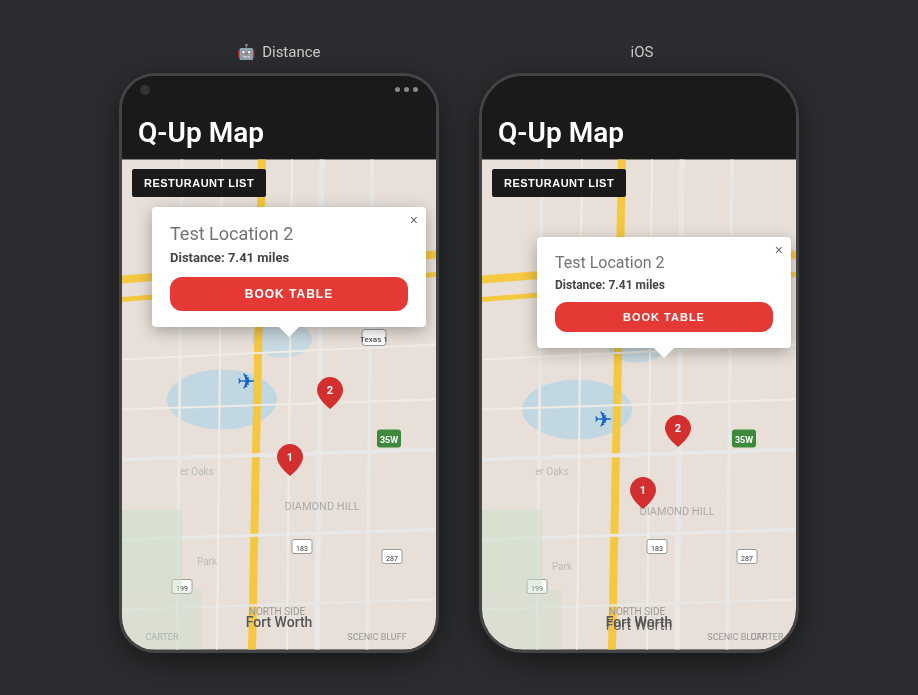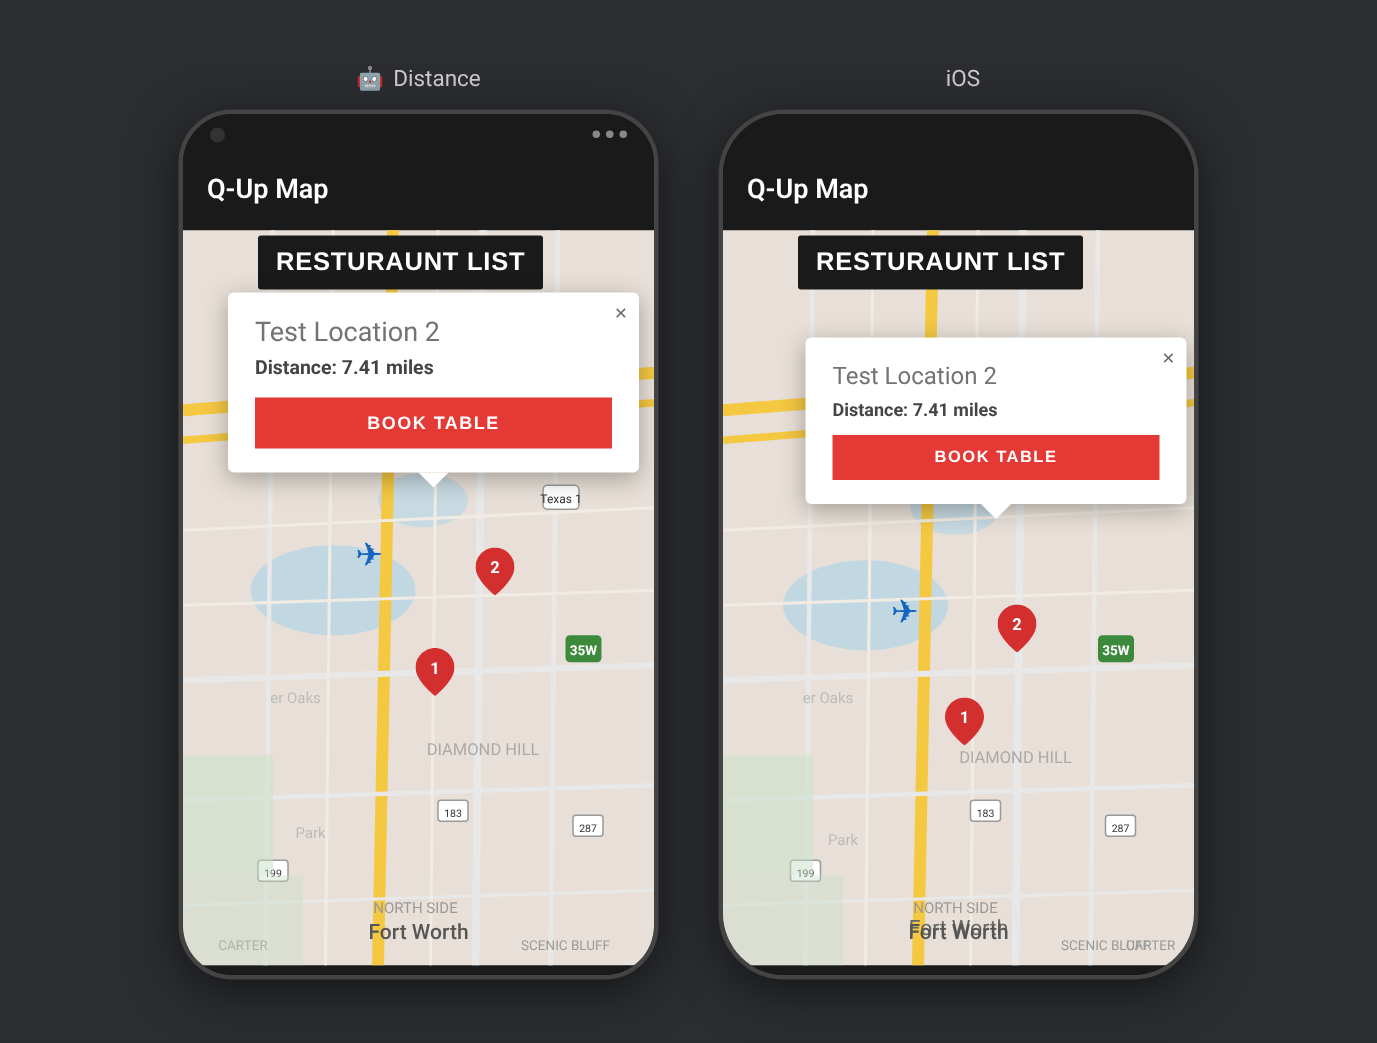--- a/index.html
+++ b/index.html
@@ -124,21 +124,21 @@
       background: #1a1a1a;
     }
 
     .app-header {
       background: #1a1a1a;
       padding: 12px 16px 10px;
     }
 
     .app-title {
       color: #ffffff;
-      font-size: 18px;
+      font-size: 28px;
       font-weight: 600;
       text-align: center;
     }
 
     .map-container {
       flex: 1;
       position: relative;
       overflow: hidden;
     }
 
@@ -152,27 +152,26 @@
     }
 
     .restaurant-list-btn {
       position: absolute;
       top: 10px;
       left: 10px;
       background: #1a1a1a;
       color: #ffffff;
       border: none;
       padding: 8px 12px;
-      font-size: 17px;
+      font-size: 11px;
       font-weight: 700;
       letter-spacing: 0.5px;
       cursor: pointer;
       z-index: 5;
       border-radius: 2px;
-      margin-left: 40px;
     }
 
     
     .info-popup {
       position: absolute;
       background: white;
       border-radius: 4px;
       padding: 16px 18px 16px;
       box-shadow: 0 4px 16px rgba(0,0,0,0.3);
       z-index: 20;
@@ -221,21 +220,21 @@
 
     .book-table-btn {
       background: #e53935;
       color: white;
       border: none;
       padding: 10px 20px;
       font-size: 12px;
       font-weight: 800;
       letter-spacing: 1px;
       cursor: pointer;
-      border-radius: 0;
+      border-radius: 12px;
       display: block;
       width: 100%;
     }
 
     
     .map-marker {
       position: absolute;
       z-index: 10;
     }
 

